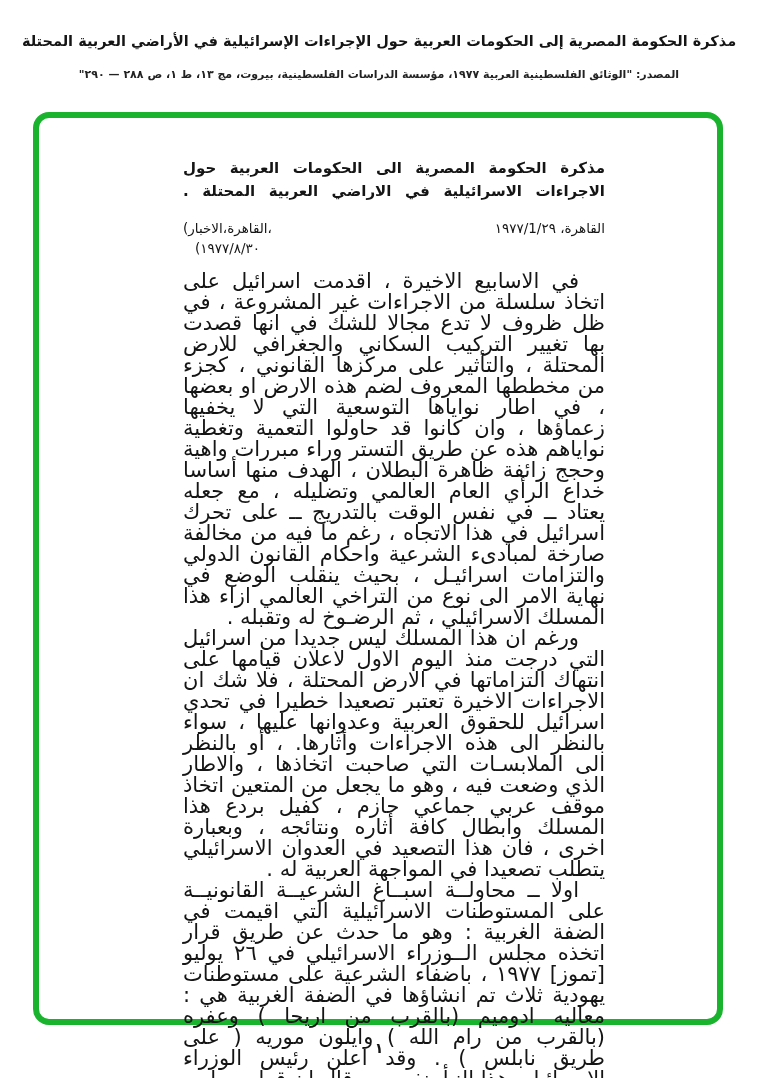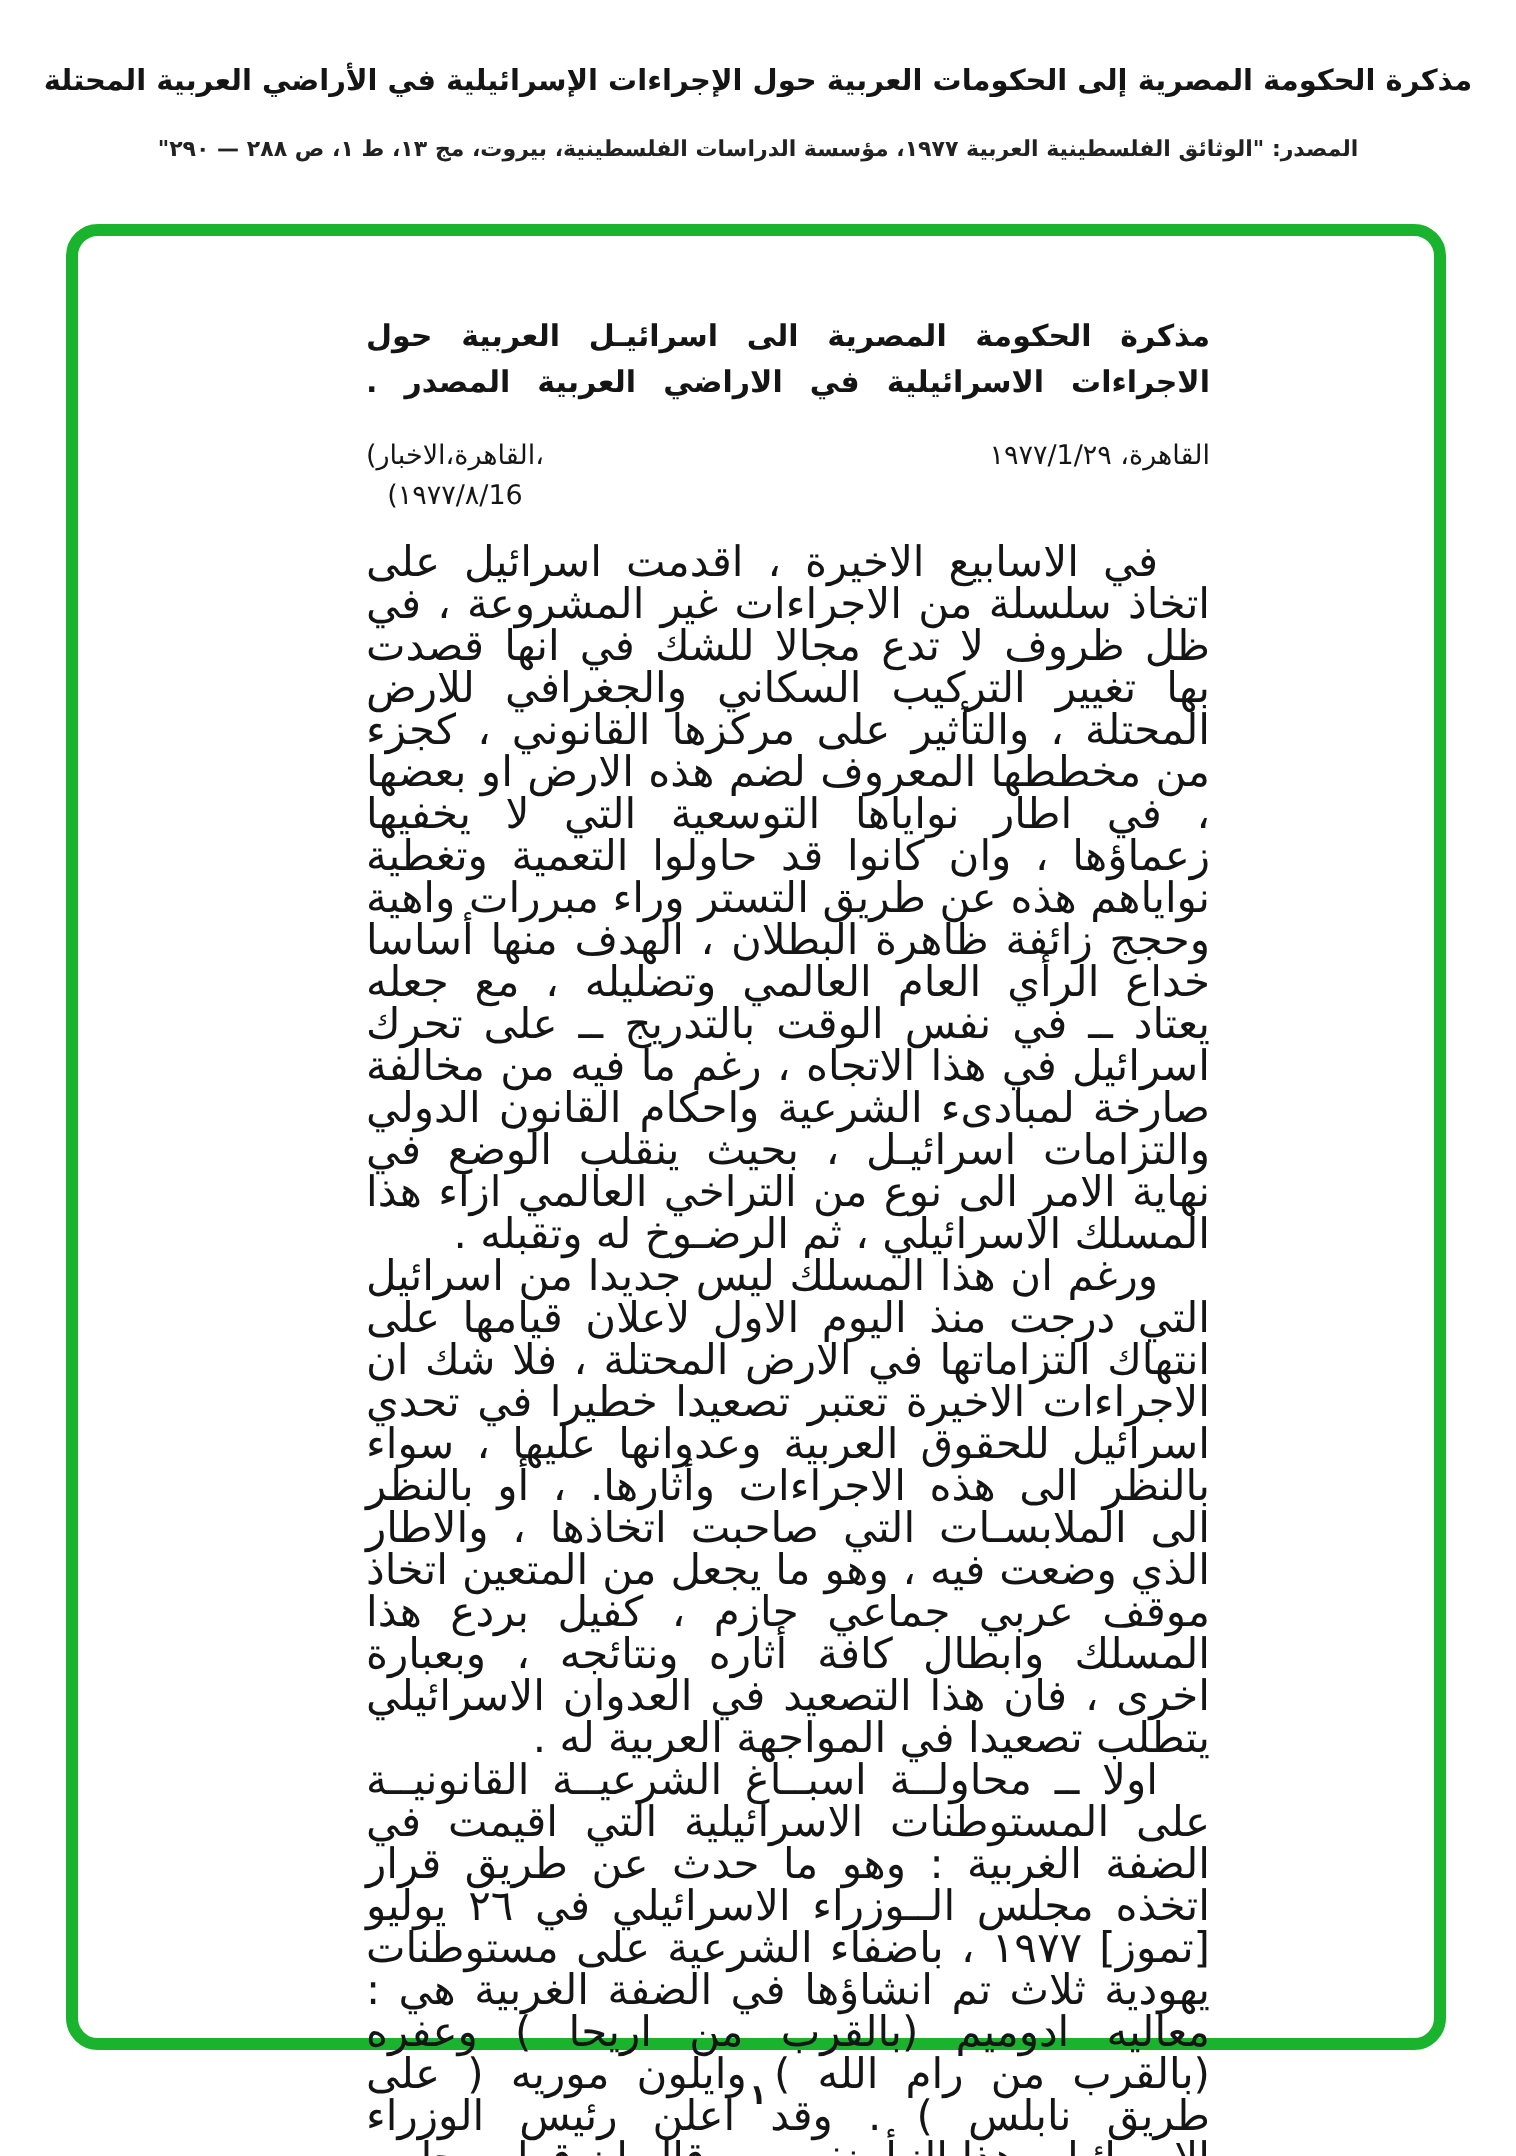--- a/index.html
+++ b/index.html
@@ -41,29 +41,29 @@
 <body>
 
 <div class="header-title">مذكرة الحكومة المصرية إلى الحكومات العربية حول الإجراءات الإسرائيلية في الأراضي العربية المحتلة</div>
 
 <div class="source-line">المصدر:  "الوثائق الفلسطينية العربية ١٩٧٧، مؤسسة الدراسات الفلسطينية، بيروت، مج ١٣، ط ١، ص ٢٨٨ — ٢٩٠"</div>
 
 <div class="doc-frame" style="border-color: rgb(26, 179, 45);">
   <div class="doc-inner">
 
     <div class="doc-title">
-      <div class="doc-title-line">مذكرة الحكومة المصرية الى اسرائيـل العربية حول</div>
-      <div class="doc-title-line">الاجراءات الاسرائيلية في الاراضي العربية المصدر .</div>
+      <div class="doc-title-line">مذكرة الحكومة المصرية الى الحكومات العربية حول</div>
+      <div class="doc-title-line">الاجراءات الاسرائيلية في الاراضي العربية المحتلة .</div>
     </div>
 
     <div class="date-row">
       <div class="date-right">القاهرة، ١٩٧٧/1/٢٩</div>
       <div class="date-left">
         <span>(‎الاخبار‎،‎القاهرة‎،</span><br>
-        <span>(١٩٧٧/٨/16</span>
+        <span>(١٩٧٧/٨/٣٠</span>
       </div>
     </div>
 
     <div class="doc-body">
       <p>في الاسابيع الاخيرة ، اقدمت اسرائيل على اتخاذ سلسلة من الاجراءات غير المشروعة ، في ظل ظروف لا تدع مجالا للشك في انها قصدت بها تغيير التركيب السكاني والجغرافي للارض المحتلة ، والتأثير على مركزها القانوني ، كجزء من مخططها المعروف لضم هذه الارض او بعضها ، في اطار نواياها التوسعية التي لا يخفيها زعماؤها ، وان كانوا قد حاولوا التعمية وتغطية نواياهم هذه عن طريق التستر وراء مبررات واهية وحجج زائفة ظاهرة البطلان ، الهدف منها أساسا خداع الرأي العام العالمي وتضليله ، مع جعله يعتاد ــ في نفس الوقت بالتدريج ــ على تحرك اسرائيل في هذا الاتجاه ، رغم ما فيه من مخالفة صارخة لمبادىء الشرعية واحكام القانون الدولي والتزامات اسرائيـل ، بحيث ينقلب الوضع في نهاية الامر الى نوع من التراخي العالمي ازاء هذا المسلك الاسرائيلي ، ثم الرضـوخ له وتقبله .</p>
       <p>ورغم ان هذا المسلك ليس جديدا من اسرائيل التي درجت منذ اليوم الاول لاعلان قيامها على انتهاك التزاماتها في الارض المحتلة ، فلا شك ان الاجراءات الاخيرة تعتبر تصعيدا خطيرا في تحدي اسرائيل للحقوق العربية وعدوانها عليها ، سواء بالنظر الى هذه الاجراءات وأثارها. ، أو بالنظر الى الملابسـات التي صاحبت اتخاذها ، والاطار الذي وضعت فيه ، وهو ما يجعل من المتعين اتخاذ موقف عربي جماعي حازم ، كفيل بردع هذا المسلك وابطال كافة أثاره ونتائجه ، وبعبارة اخرى ، فان هذا التصعيد في العدوان الاسرائيلي يتطلب تصعيدا في المواجهة العربية له .</p>
       <p>اولا ــ محاولــة اسبــاغ الشرعيــة القانونيــة على المستوطنات الاسرائيلية التي اقيمت في الضفة الغربية : وهو ما حدث عن طريق قرار اتخذه مجلس الــوزراء الاسرائيلي في ٢٦ يوليو [تموز] ١٩٧٧ ، باضفاء الشرعية على مستوطنات يهودية ثلاث تم انشاؤها في الضفة الغربية هي : معاليه ادوميم (بالقرب من اريحا ) وعفره (بالقرب من رام الله ) وايلون موريه ( على طريق نابلس ) . وقد اعلن رئيس الوزراء الاسرائيلي هذا النبأ بنفسه ، وقال ان قرار مجلس الوزراء لم يفعل اكثر من اضفاء الصفة القانونية على وضع قائم بالفعل . وأضاف ان هذا التصرف من جانب اسرائيل لا يعتبر مخالفا لالتزاماتها في ظل اتفاقية جنيف الرابعة ، لان عدد الاسرائيليين الذين نزحوا الى هذه المستوطنات لا يتجاوز اربعة آلاف شخص :</p>
     </div>
 
   </div>

